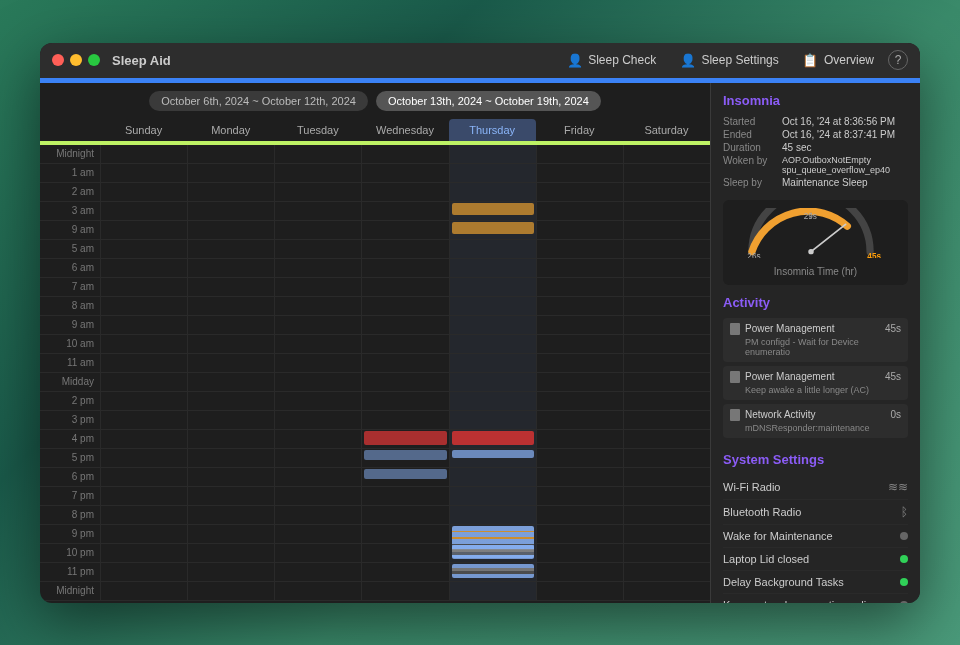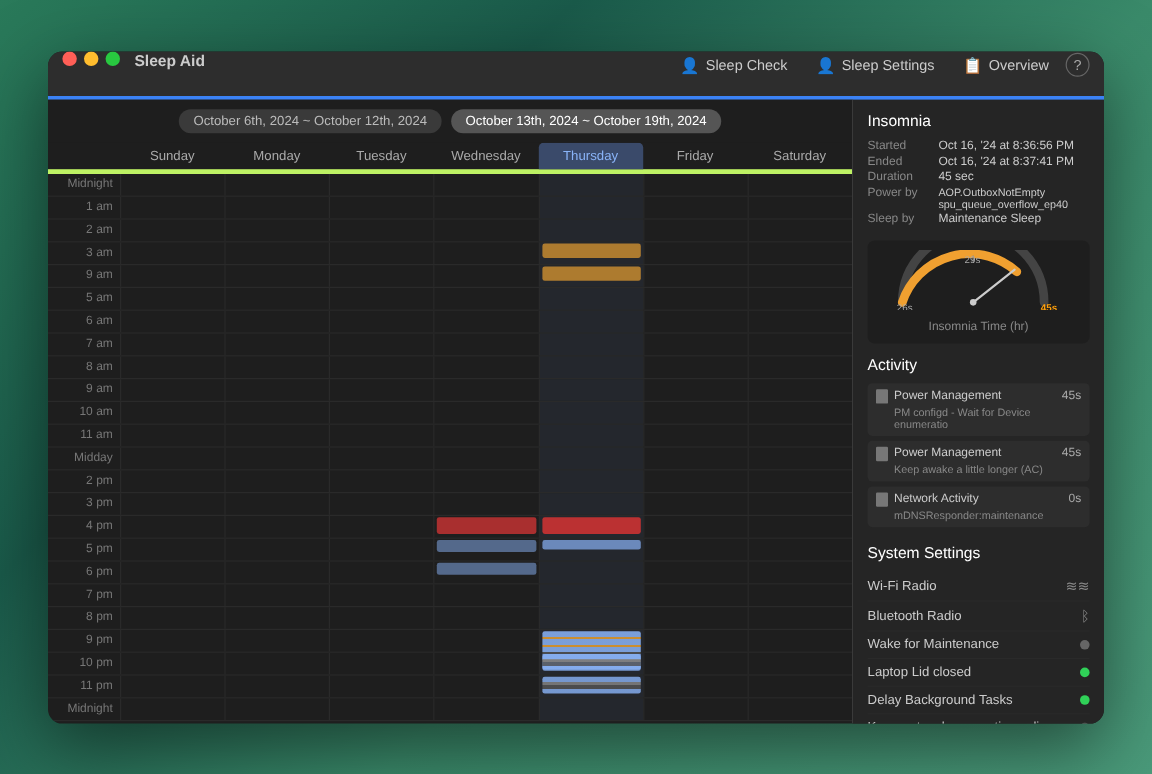--- a/index.html
+++ b/index.html
@@ -19,23 +19,23 @@
       border-radius: 12px;
       overflow: hidden;
       box-shadow: 0 20px 60px rgba(0,0,0,0.5);
       display: flex;
       flex-direction: column;
     }
     .titlebar {
       background: #2d2d2d;
       height: 40px;
       display: flex;
-      align-items: flex-start;
+      align-items: center;
       padding: 0 12px;
-      border-bottom: 3px solid #3b82f6;
+      border-bottom: 5px solid #3b82f6;
       flex-shrink: 0;
     }
     .traffic-lights {
       display: flex;
       gap: 6px;
       margin-right: 12px;
     }
     .traffic-light {
       width: 12px;
       height: 12px;
@@ -172,23 +172,23 @@
       background: #252525;
       border-left: 1px solid #3a3a3a;
       display: flex;
       flex-direction: column;
       overflow-y: auto;
       padding: 10px 12px;
     }
     .sidebar::-webkit-scrollbar { width: 4px; }
     .sidebar::-webkit-scrollbar-thumb { background: #555; border-radius: 2px; }
     .section-title {
-      color: #ffffff;
+      color: #8b5cf6;
       font-size: 13px;
-      font-weight: 400;
+      font-weight: 700;
       margin-bottom: 8px;
     }
     .info-table {
       width: 100%;
       margin-bottom: 10px;
     }
     .info-row {
       display: flex;
       gap: 4px;
       margin-bottom: 2px;
@@ -607,21 +607,21 @@
         </div>
         <div class="info-row">
           <span class="info-label">Ended</span>
           <span class="info-value">Oct 16, '24 at 8:37:41 PM</span>
         </div>
         <div class="info-row">
           <span class="info-label">Duration</span>
           <span class="info-value">45 sec</span>
         </div>
         <div class="info-row">
-          <span class="info-label">Power by</span>
+          <span class="info-label">Woken by</span>
           <span class="info-value" style="white-space:pre-line; font-size:9px;">AOP.OutboxNotEmpty
 spu_queue_overflow_ep40</span>
         </div>
         <div class="info-row">
           <span class="info-label">Sleep by</span>
           <span class="info-value">Maintenance Sleep</span>
         </div>
       </div>
 
       <div class="gauge-container">

